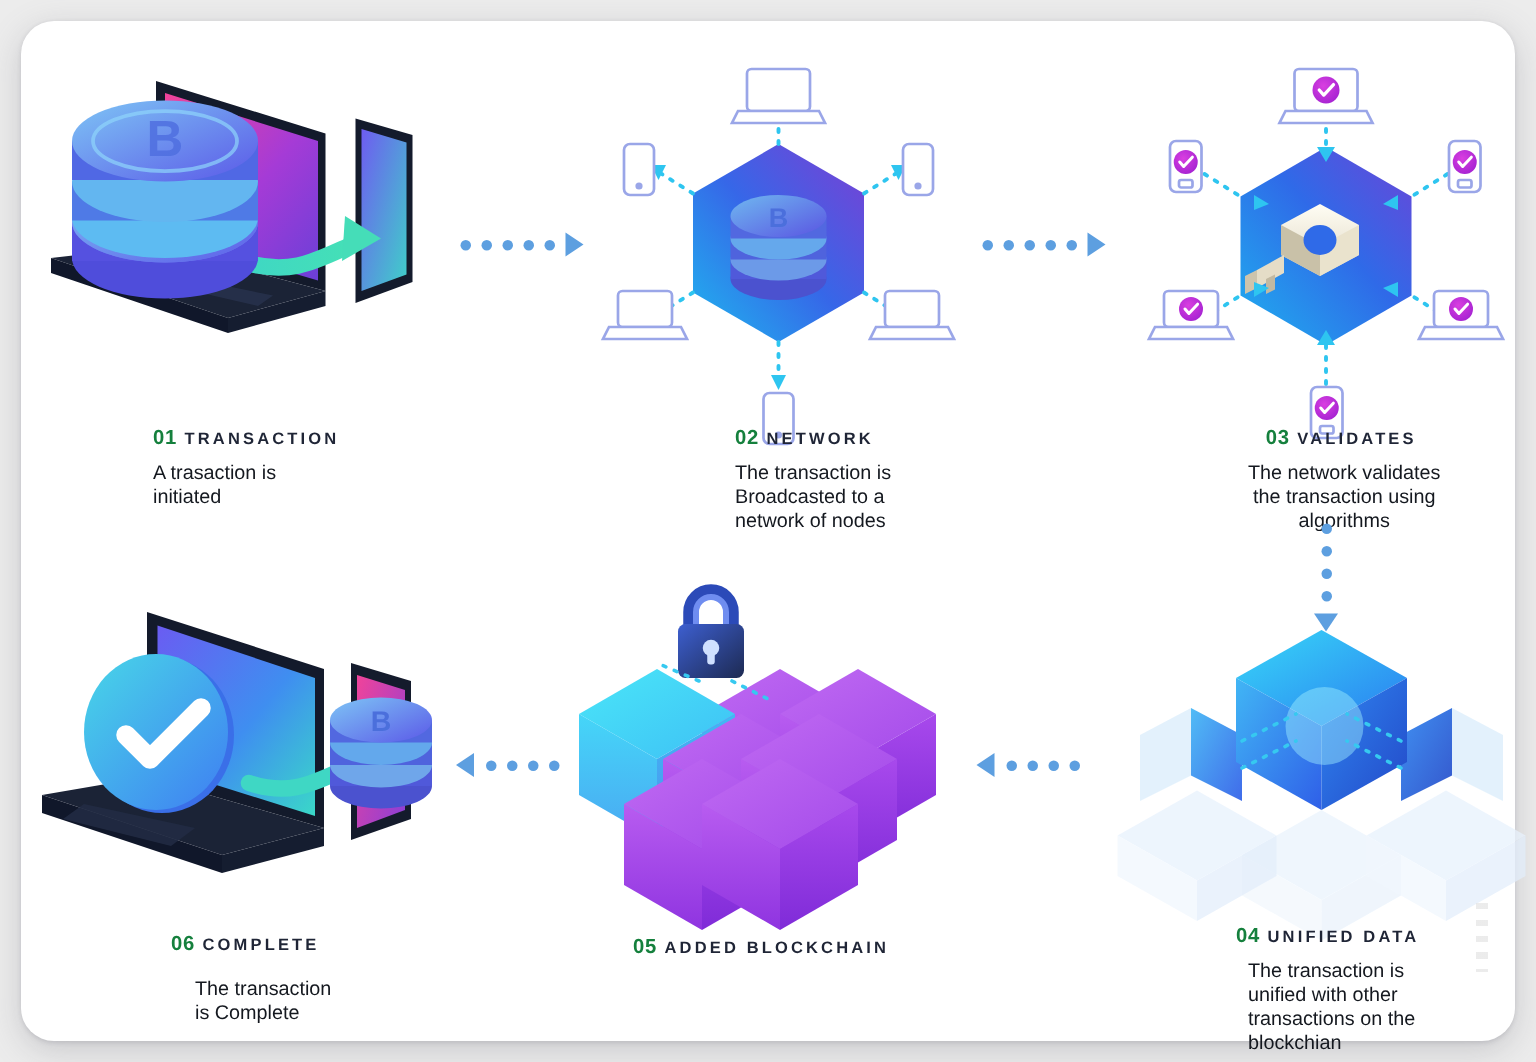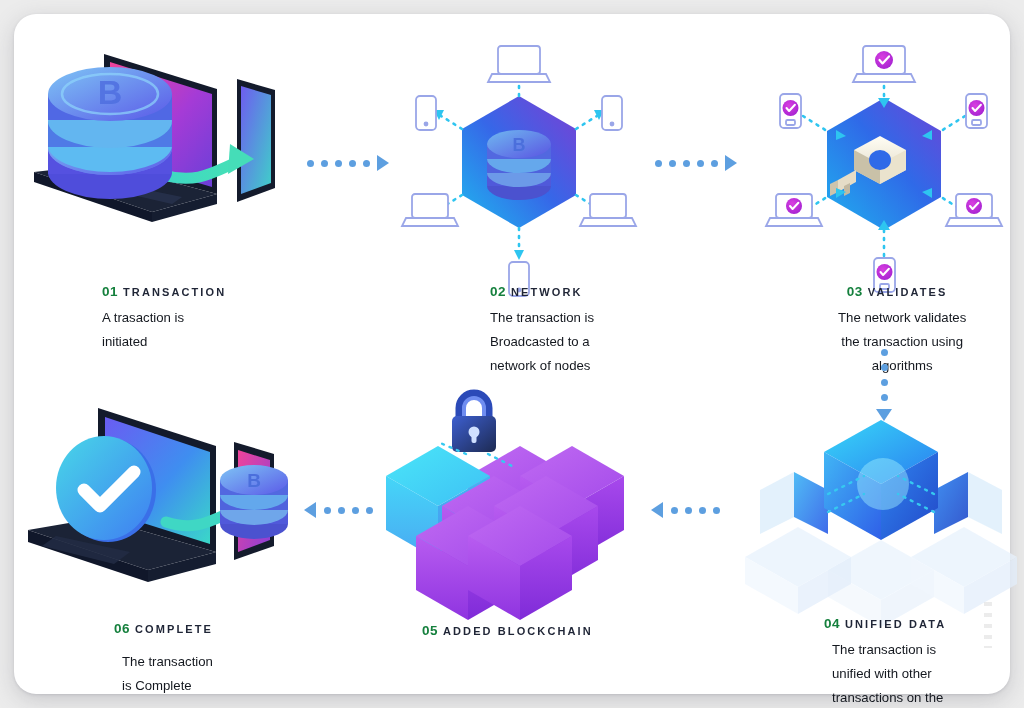--- a/index.html
+++ b/index.html
@@ -27,21 +27,21 @@
   .cap-head{white-space:nowrap;font-size:11.5px;line-height:13px;}
   .cap-num{
     color:#15803d;font-weight:700;font-size:13.5px;
     letter-spacing:.5px;margin-right:5px;
   }
   .cap-label{
     color:#1f2536;font-weight:700;font-size:11px;
     letter-spacing:2.1px;
   }
   .cap-body{
-    margin-top:7px;color:#14181f;font-size:13.2px;line-height:24px;
+    margin-top:7px;color:#14181f;font-size:13.2px;line-height:16px;
     white-space:pre-line;
   }
   
   .conn{position:absolute;display:flex;align-items:center;}
   .conn.vert{flex-direction:column;}
   .dot{width:7px;height:7px;border-radius:50%;background:#5d9fe0;}
   .conn.horiz .dot{margin-right:7px;}
   .conn.vert .dot{margin-bottom:8px;}
   .tri-r{width:0;height:0;border-top:8px solid transparent;border-bottom:8px solid transparent;border-left:12px solid #5d9fe0;}
   .tri-l{width:0;height:0;border-top:8px solid transparent;border-bottom:8px solid transparent;border-right:12px solid #5d9fe0;margin-right:8px;}
@@ -294,21 +294,21 @@
             <circle cx="18" cy="12" r="8" fill="url(#s3chk)" stroke="none"></circle>
             <path d="M14,12 l2.6,3 l5.8,-6.2" stroke="#ffffff" stroke-width="2" fill="none" stroke-linecap="round" stroke-linejoin="round"></path>
           </g>
         </g>
       </svg>
     </div>
     <div class="caption" style="left:62px;top:241px;">
       <div class="cap-head">
         <span class="cap-num">03</span><span class="cap-label">VALIDATES</span>
       </div>
-      <div class="cap-body" style="margin-left:10px;">The network validates
+      <div class="cap-body" style="margin-left:4px;">The network validates
 the transaction using
 algorithms</div>
     </div>
   </div>
 
   <div class="step" style="left:742px;top:398px;width:260px;height:290px;">
     <div class="art">
       <svg width="250" height="215" viewBox="0 0 250 215">
         <defs>
           <linearGradient id="s4top" x1="0" y1="0" x2="1" y2="1">
@@ -522,21 +522,21 @@
           <rect x="-34" y="-22" width="68" height="15" fill="#5268e0"></rect>
           <ellipse cx="0" cy="-22" rx="34" ry="15" fill="url(#s6coin)"></ellipse>
           <text x="0" y="-15" font-family="Liberation Sans, sans-serif" font-size="19" font-weight="700" fill="#4b6fdc" text-anchor="middle">B</text>
         </g>
       </svg>
     </div>
     <div class="caption" style="left:88px;top:228px;">
       <div class="cap-head">
         <span class="cap-num">06</span><span class="cap-label">COMPLETE</span>
       </div>
-      <div class="cap-body" style="margin-top:14px;margin-left:8px;">The transaction
+      <div class="cap-body" style="margin-top:14px;margin-left:16px;">The transaction
 is Complete</div>
     </div>
   </div>
 
   <div class="conn horiz" style="left:293px;top:141px;">
     <span class="dot"></span>
     <span class="dot"></span>
     <span class="dot"></span>
     <span class="dot"></span>
     <span class="dot"></span>

